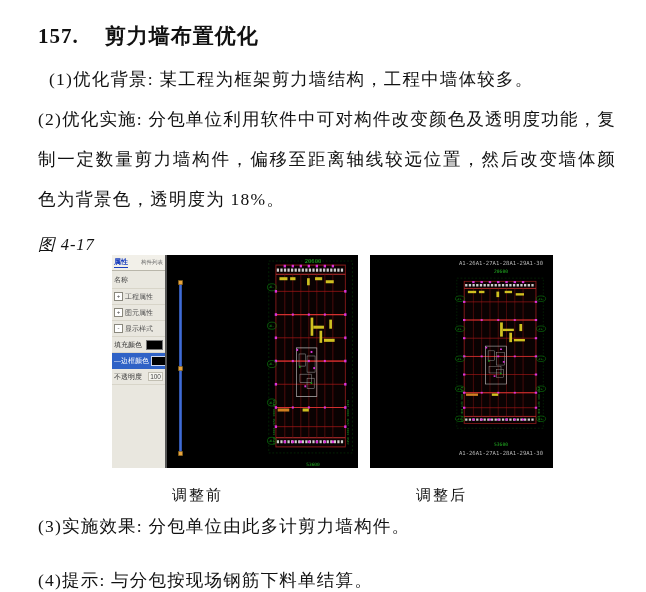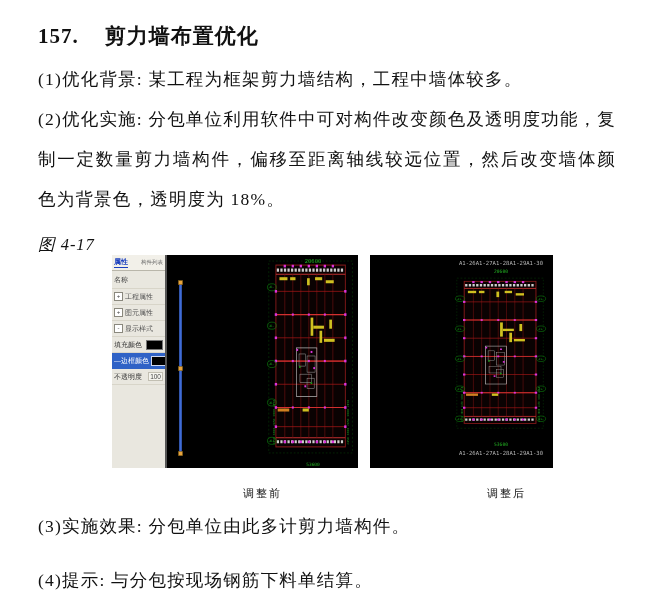--- a/index.html
+++ b/index.html
@@ -5,26 +5,26 @@
   html,body{margin:0;padding:0;}
   body{
     width:646px;height:592px;position:relative;background:#ffffff;overflow:hidden;
     font-family:"Liberation Serif","DejaVu Serif",serif;color:#111;
   }
   .abs{position:absolute;}
   
   .doc-heading{left:38px;top:5px;font-size:21px;font-weight:bold;letter-spacing:1px;white-space:nowrap;margin-top:17px;}
   .doc-heading .num{margin-right:26px;}
   .para{left:38px;width:578px;font-size:17.5px;letter-spacing:1.2px;line-height:40px;}
-  .p1{top:59px;}
+  .p1{top:59px;margin-left:11px;}
   .p2{top:99px;text-align:justify;}
   .p3{top:506px;}
   .p4{top:560px;}
   .fig-label{left:38px;top:234px;font-size:16.5px;letter-spacing:1px;font-style:italic;}
-  .caption{top:486px;width:110px;text-align:right;font-size:11px;letter-spacing:2px;}
+  .caption{top:486px;width:110px;text-align:left;font-size:15px;letter-spacing:2px;}
   .cap-before{left:172px;}
   .cap-after{left:416px;}
   
   .figure-row{left:112px;top:255px;display:flex;gap:12px;}
   .cad-window{height:213px;display:flex;}
   .canvas{background:#000;display:block;}
   
   .panel{
     width:55px;height:213px;background:#e9e7df;border-right:2px solid #555;
     font-family:"Liberation Sans","DejaVu Sans",sans-serif;font-size:7px;color:#333;

